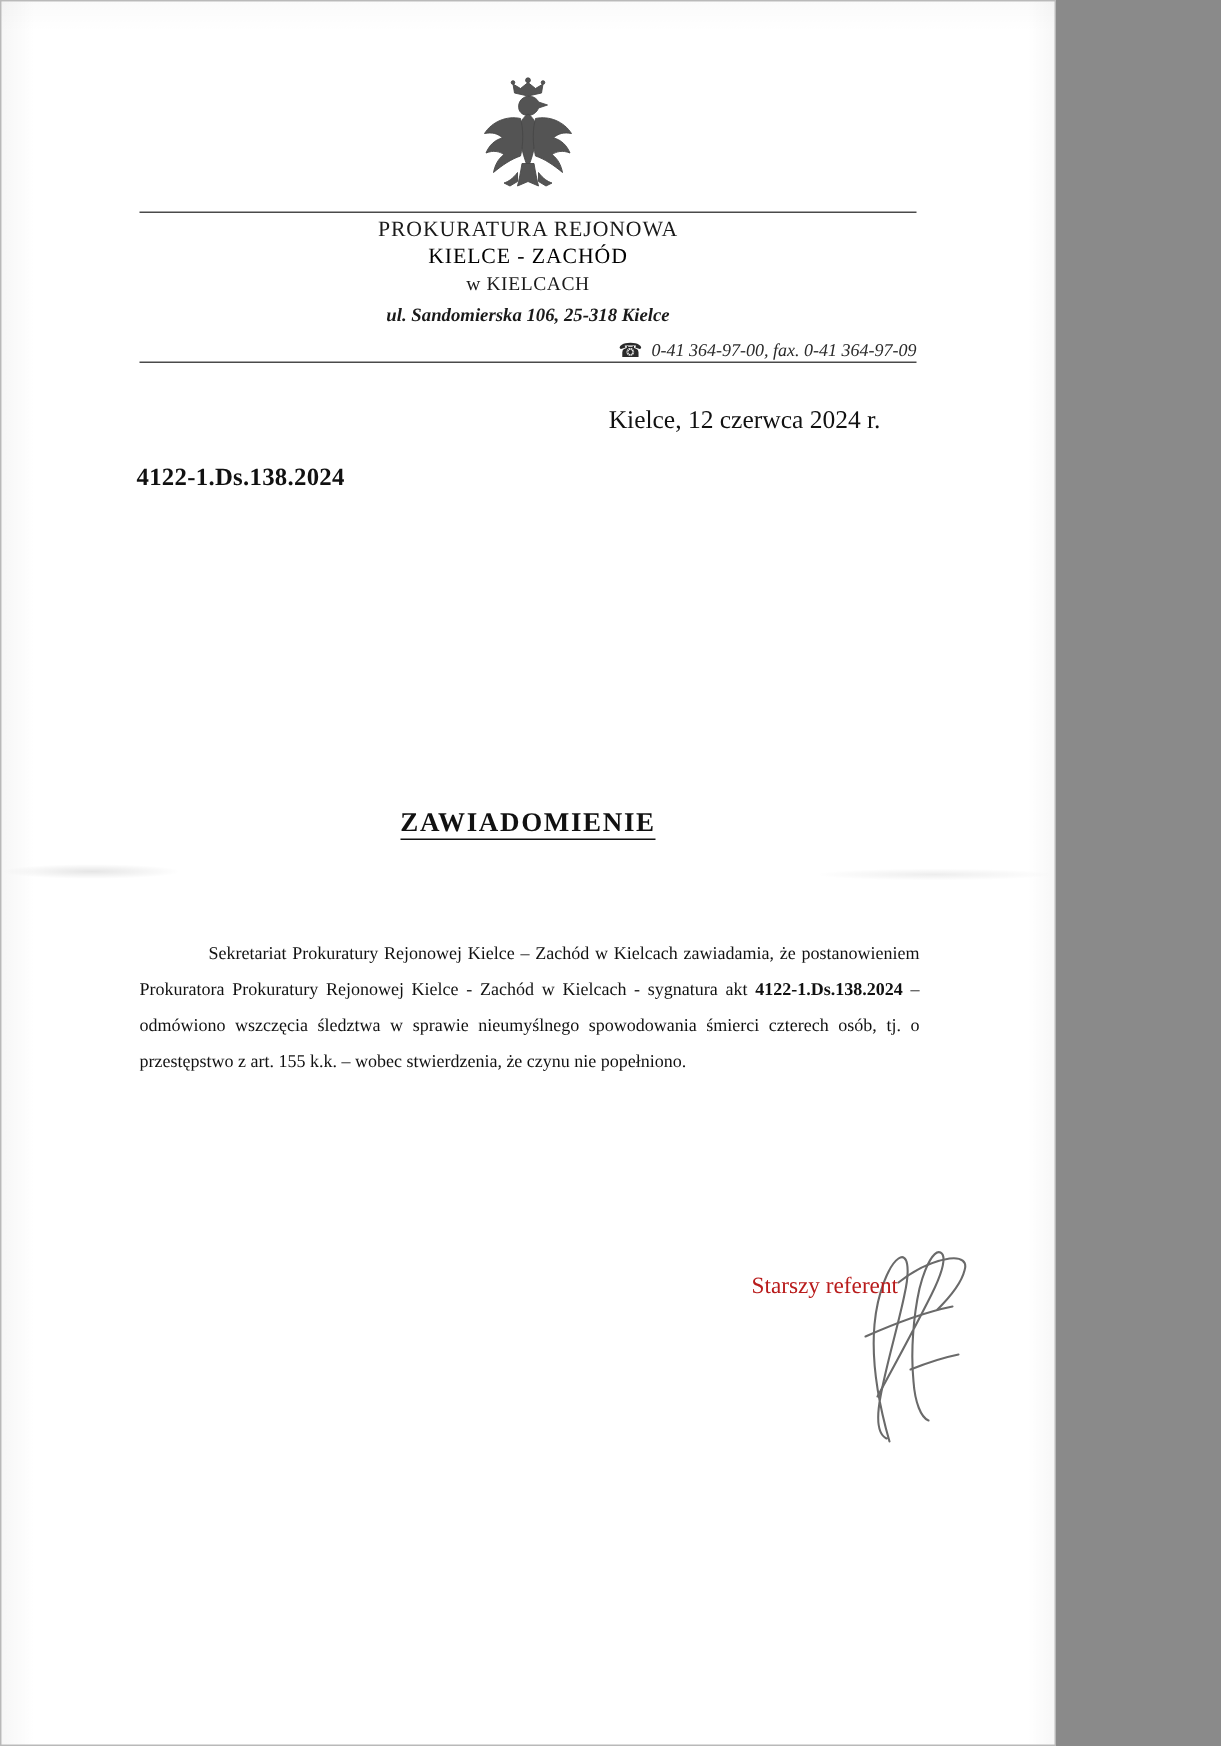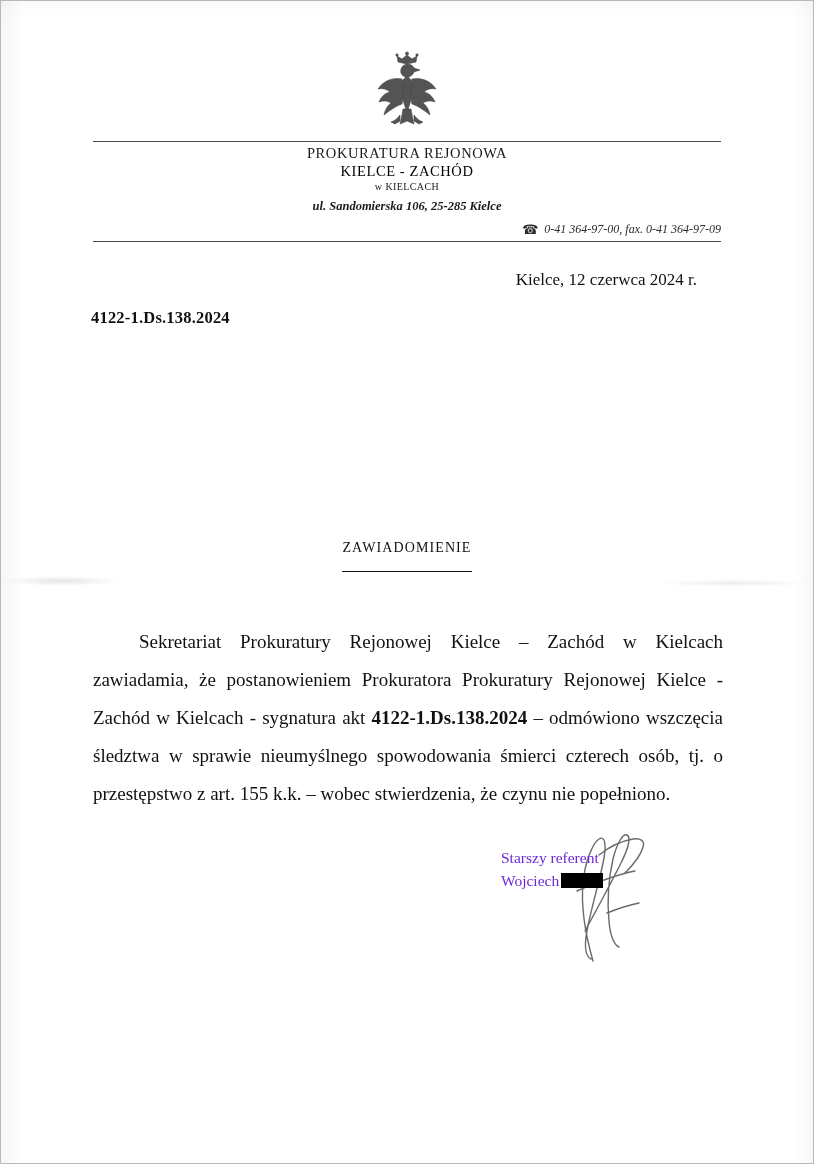--- a/index.html
+++ b/index.html
@@ -7,21 +7,21 @@
     padding: 0;
     background: #8a8a8a;
   }
   body {
     width: 814px;
     height: 1164px;
     font-family: "Liberation Serif", serif;
   }
   .page {
     position: relative;
-    width: 814px;
+    width: 704px;
     height: 1164px;
     background: #ffffff;
     box-sizing: border-box;
     border: 1px solid #b9b9b9;
     overflow: hidden;
   }
   
   .scan-tint {
     position: absolute;
     inset: 0;
@@ -94,21 +94,21 @@
     color: #1a1a1a;
     line-height: 1.25;
   }
   .lh-line2 {
     font-size: 14.5px;
     letter-spacing: 0.6px;
     color: #000000;
     line-height: 1.25;
   }
   .lh-line3 {
-    font-size: 10px;
+    font-size: 13px;
     letter-spacing: 0.4px;
     color: #1a1a1a;
     line-height: 1.35;
   }
   .lh-address {
     margin-top: 5px;
     font-size: 12.5px;
     font-style: italic;
     font-weight: bold;
     color: #1a1a1a;
@@ -157,55 +157,55 @@
   }
 
   .doc-title {
     position: absolute;
     left: 0;
     right: 0;
     top: 537px;
     text-align: center;
   }
   .doc-title span {
-    font-size: 14px;
-    font-weight: normal;
+    font-size: 18px;
+    font-weight: bold;
     letter-spacing: 1.1px;
     border-bottom: 1.5px solid #111;
-    padding-bottom: 16px;
+    padding-bottom: 1px;
     color: #111;
   }
 
   .body-text {
     position: absolute;
     left: 92px;
     right: 90px;
     top: 622px;
-    font-size: 19px;
+    font-size: 12px;
     line-height: 2.0;
     text-align: justify;
     color: #111;
   }
   .body-text p {
     margin: 0;
     text-indent: 46px;
   }
   .body-text .nm {
     font-weight: bold;
   }
 
   
   .sign-block {
     position: absolute;
     left: 500px;
     top: 845px;
     width: 230px;
     font-size: 15.5px;
     line-height: 1.5;
-    color: #6d28d9;
+    color: #b91c1c;
   }
   .sign-role { white-space: nowrap; }
   .sign-name { white-space: nowrap; }
   .redaction {
     display: inline-block;
     width: 42px;
     height: 15px;
     background: #000;
     vertical-align: -2px;
     margin-left: 2px;
@@ -253,21 +253,21 @@
     </svg>
   </div>
 
   <div class="rule rule-top"></div>
   <div class="rule rule-bottom"></div>
 
   <div class="letterhead">
     <div class="lh-line1">PROKURATURA REJONOWA</div>
     <div class="lh-line2">KIELCE - ZACHÓD</div>
     <div class="lh-line3">w KIELCACH</div>
-    <div class="lh-address">ul. Sandomierska 106, 25-285 Kielce</div>
+    <div class="lh-address">ul. Sandomierska 106, 25-318 Kielce</div>
     <div class="lh-phone">
       <span class="phone-glyph">☎</span><span>0-41  364-97-00,  fax. 0-41  364-97-09</span>
     </div>
   </div>
 
   <div class="place-date">Kielce, 12 czerwca 2024 r.</div>
 
   <div class="case-number">4122-1.Ds.138.2024</div>
 
 
@@ -284,16 +284,15 @@
       <path d="M56 148 C48 120 44 92 46 70 C48 48 56 30 62 26 C68 22 70 32 66 50 C62 70 54 96 50 118 C47 134 48 143 54 146"></path>
       <path d="M48 118 C60 96 74 70 84 50 C92 34 94 24 90 22 C86 20 80 30 76 46 C72 64 70 88 72 108 C73 122 77 132 82 134"></path>
       <path d="M40 78 C58 70 78 62 98 58"></path>
       <path d="M62 42 C72 34 84 28 96 26 C104 25 108 28 106 34 C104 42 96 52 88 60"></path>
       <path d="M70 100 C80 96 92 92 102 90"></path>
     </g>
   </svg>
 
   <div class="sign-block">
     <div class="sign-role">Starszy referent</div>
-    <div class="sign-name"><span>Wojciech</span><span class="redaction"></span></div>
   </div>
 
 </div>
 
 </body></html>

